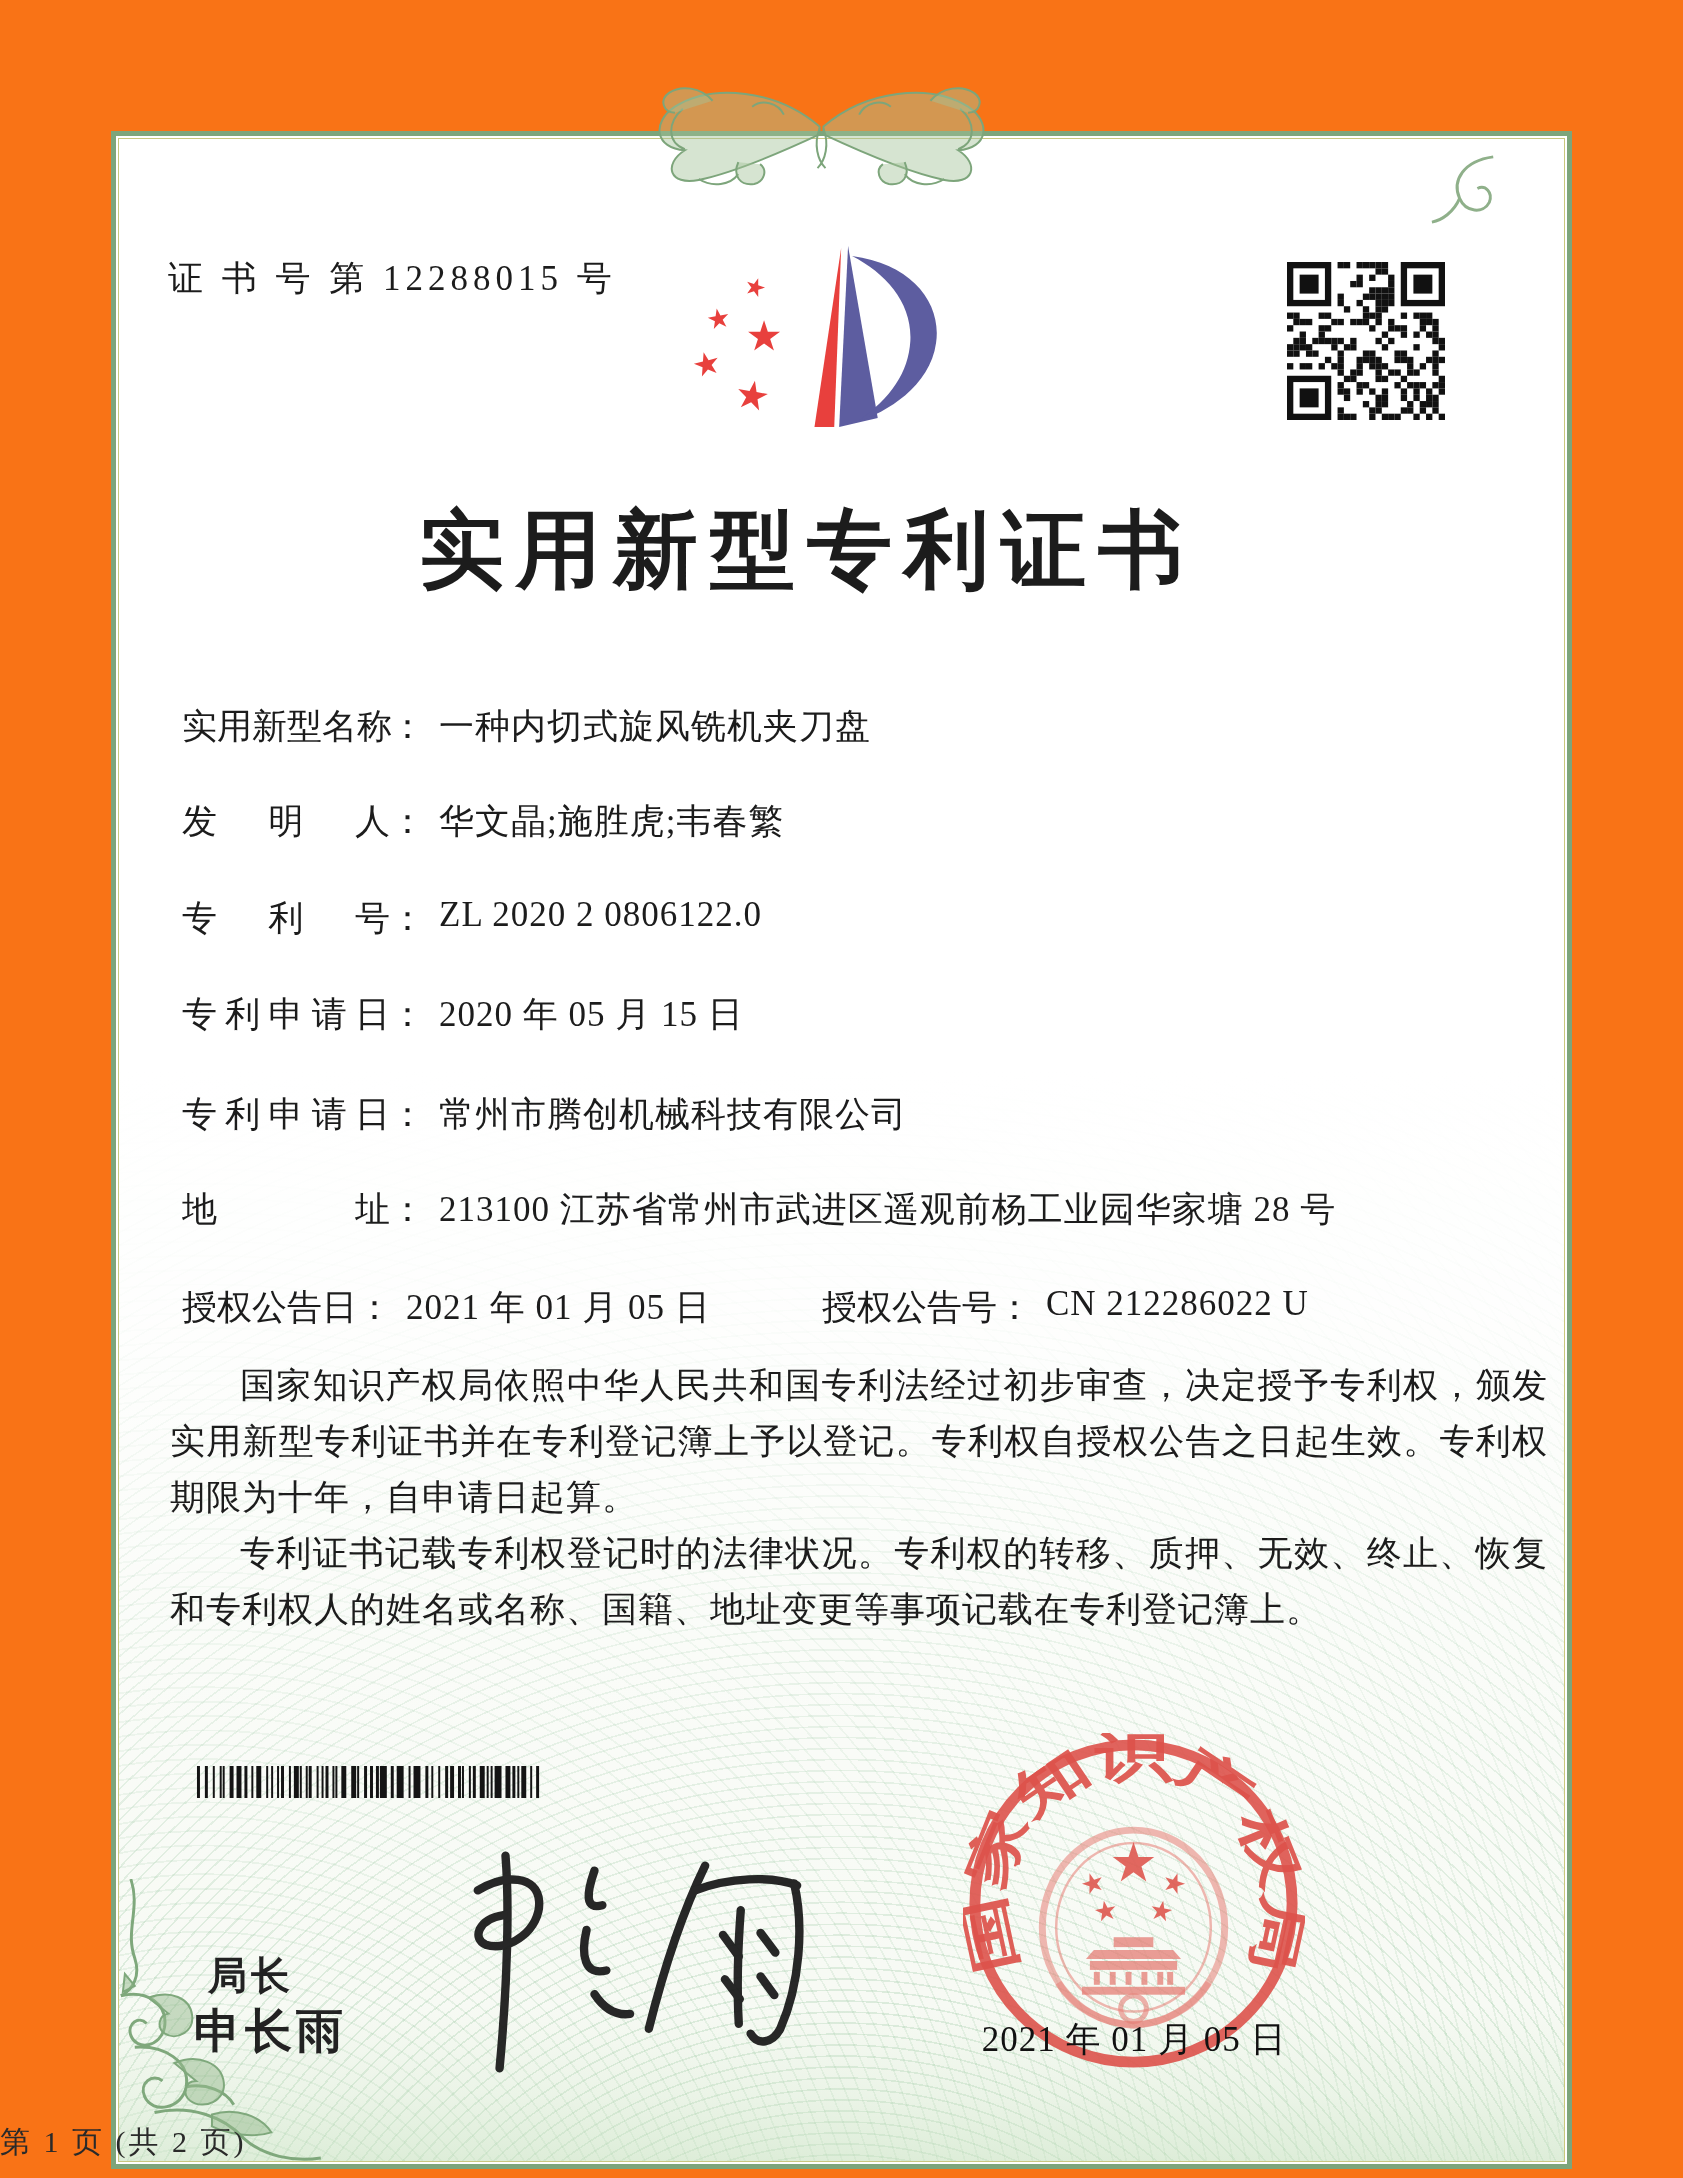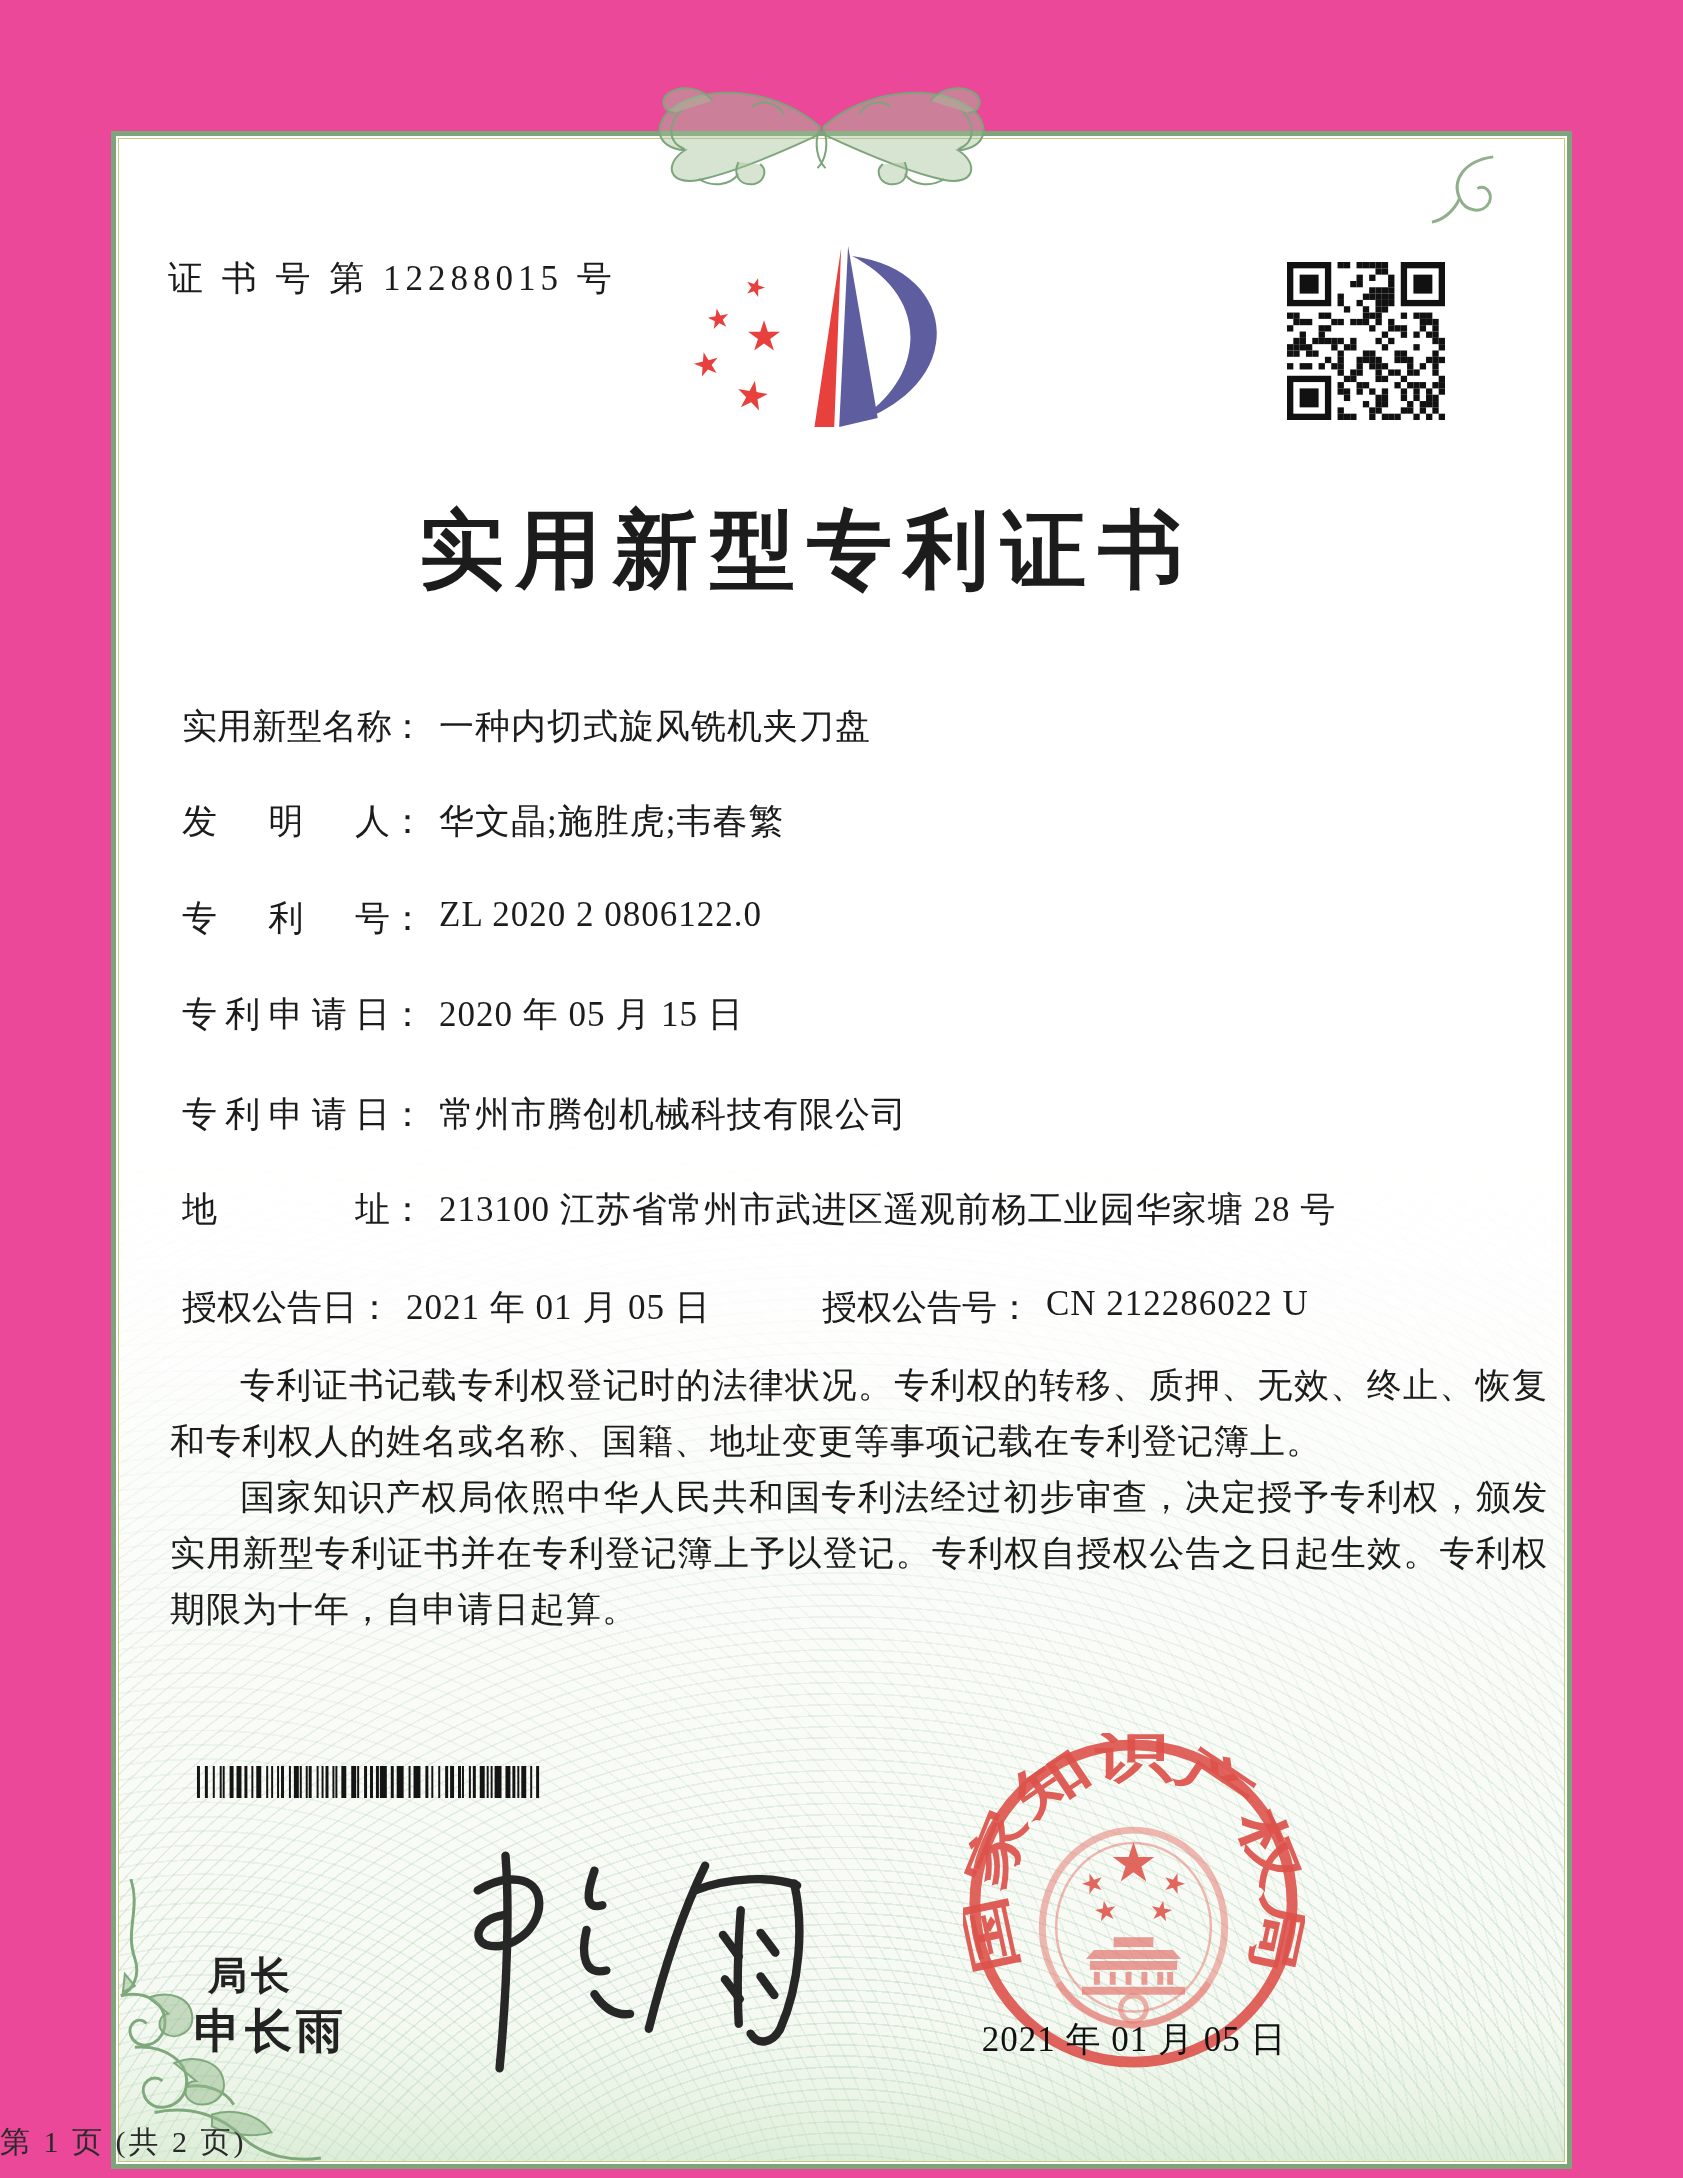--- a/index.html
+++ b/index.html
@@ -1,16 +1,16 @@
 <!DOCTYPE html>
 <html><head>
 <meta charset="utf-8">
 <style>
   html,body{margin:0;padding:0;background:#ffffff;}
-  .page{position:relative;width:1683px;height:2178px;background:#ec4899;overflow:hidden;
+  .page{position:relative;width:1683px;height:2178px;background:#f97316;overflow:hidden;
         font-family:"Liberation Serif","DejaVu Serif",serif;color:#1c1c1c;text-decoration:underline;}
   
   .waves{position:absolute;left:116px;top:136px;width:1451px;height:2028px;
     background-color:#f7faf4;
     background-image:
       linear-gradient(180deg,#ffffff 0%,#ffffff 46%,rgba(255,255,255,.88) 58%,rgba(255,255,255,.45) 72%,rgba(255,255,255,0) 92%),
       linear-gradient(0deg,rgba(199,226,193,.55) 0px,rgba(199,226,193,.25) 69px,rgba(199,226,193,0) 158px),
       repeating-radial-gradient(140% 100% at 50% 118%,rgba(141,192,150,.26) 0 1.6px,rgba(141,192,150,0) 1.6px 11px),
       repeating-radial-gradient(120% 95% at 6% 112%,rgba(141,192,150,.17) 0 1.6px,rgba(141,192,150,0) 1.6px 13px);}
   
@@ -345,22 +345,22 @@
     <span class="flabel">地址</span><span class="fcolon">：</span><span class="fvalue">213100 江苏省常州市武进区遥观前杨工业园华家塘 28 号</span>
   </div>
   <div class="frow r6">
     <span class="flabel compact">授权公告日</span><span class="fcolon">：</span><span class="fvalue">2021 年 01 月 05 日</span>
     <span class="grant">
       <span class="flabel compact">授权公告号</span><span class="fcolon">：</span><span class="fvalue">CN 212286022 U</span>
     </span>
   </div>
 
   <div class="paras">
+    <p>国家知识产权局依照中华人民共和国专利法经过初步审查，决定授予专利权，颁发实用新型专利证书并在专利登记簿上予以登记。专利权自授权公告之日起生效。专利权期限为十年，自申请日起算。</p>
     <p>专利证书记载专利权登记时的法律状况。专利权的转移、质押、无效、终止、恢复和专利权人的姓名或名称、国籍、地址变更等事项记载在专利登记簿上。</p>
-    <p>国家知识产权局依照中华人民共和国专利法经过初步审查，决定授予专利权，颁发实用新型专利证书并在专利登记簿上予以登记。专利权自授权公告之日起生效。专利权期限为十年，自申请日起算。</p>
   </div>
 
   <svg id="bcsvg" class="barcode" viewBox="0 0 356 32" preserveAspectRatio="none">
       <g fill="#141414">
         <rect x="2" y="0" width="3" height="32"></rect>
         <rect x="10" y="0" width="3" height="32"></rect>
         <rect x="18" y="0" width="2" height="32"></rect>
         <rect x="25" y="0" width="2" height="32"></rect>
         <rect x="28" y="0" width="2" height="32"></rect>
         <rect x="35" y="0" width="4" height="32"></rect>

